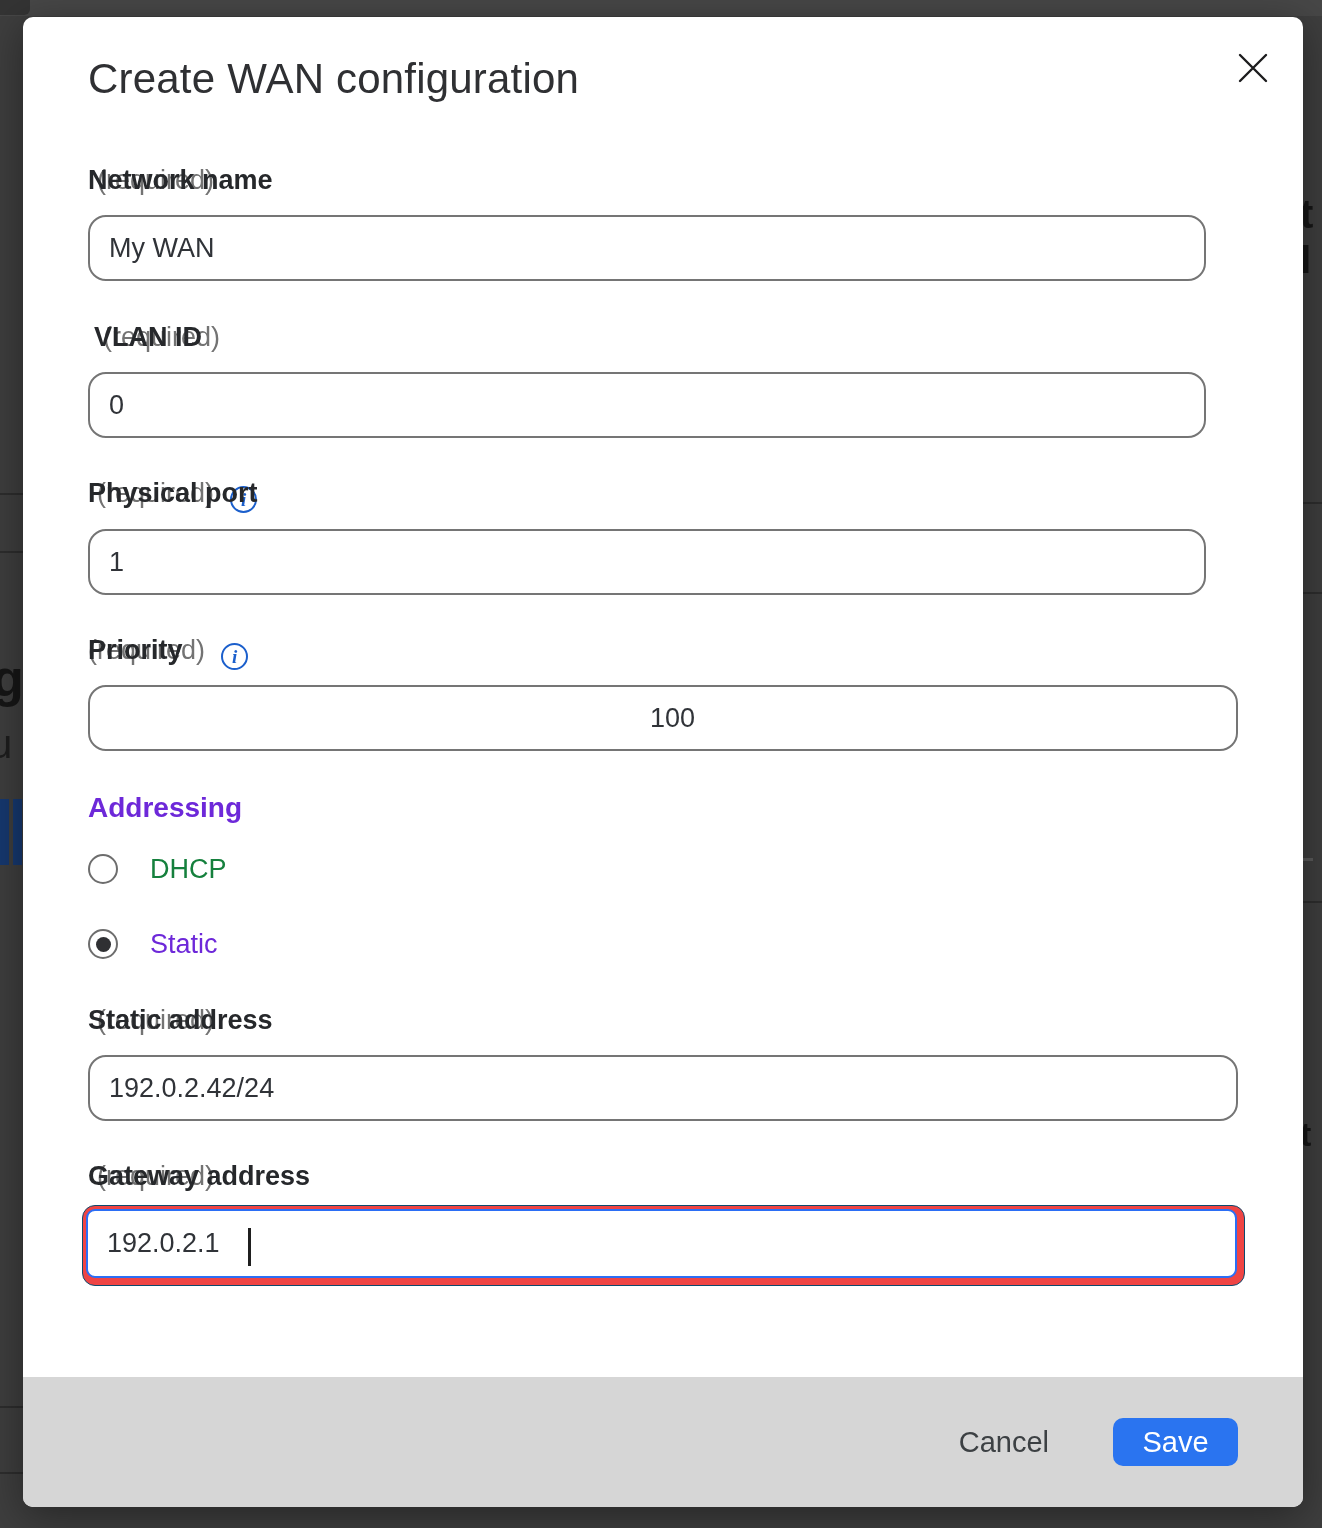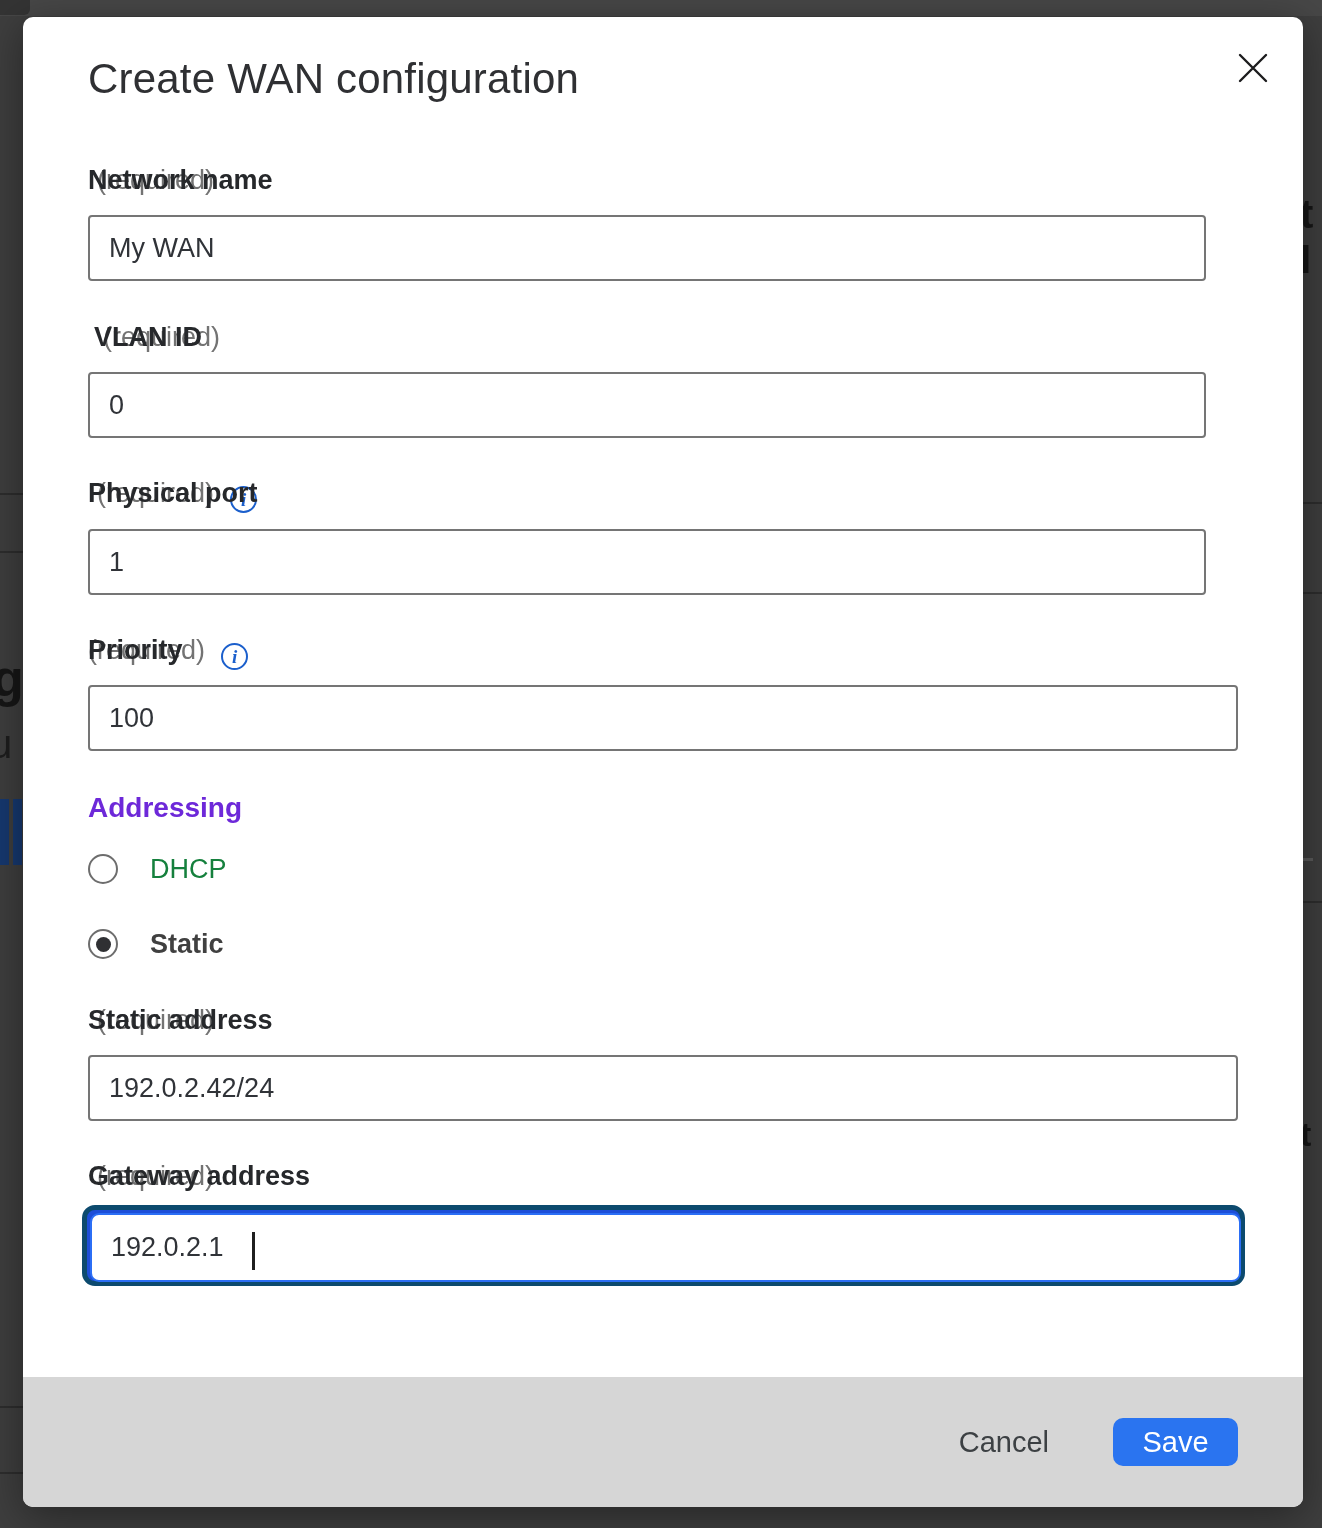--- a/index.html
+++ b/index.html
@@ -28,44 +28,44 @@
   .field-label { font-size:27px; font-weight:700; color:#26282b; white-space:nowrap; }
   .field-label .req { position:static; font-weight:400; color:#737373; margin-left:9px; }
   .field-label .req.tight { margin-left:0; }
   .info-icon {
     position:static; display:inline-block; width:27px; height:27px; margin-left:16px;
     border:2px solid #1b5fcc; border-radius:50%; color:#1b5fcc;
     font-size:19px; font-style:italic; font-family:"Liberation Serif","DejaVu Serif",serif;
     text-align:center; line-height:23px; vertical-align:-4px; font-weight:700;
   }
   .tin {
-    height:66px; border:2px solid #757575; border-radius:4px; background:#fff;
+    height:66px; border:2px solid #757575; border-radius:18px; background:#fff;
     font-family:inherit; font-size:27px; color:#303338; padding:0 0 0 19px; outline:none;
   }
   .w-narrow { width:1118px; }
   .w-wide { width:1150px; }
   .lbl-1 { left:65px; top:148px;text-align:center; }  .in-1 { left:65px; top:198px; }
   .lbl-2 { left:71px; top:305px; }  .in-2 { left:65px; top:355px; }
   .lbl-3 { left:65px; top:461px; }  .in-3 { left:65px; top:512px; }
-  .lbl-4 { left:65px; top:618px; }  .in-4 { left:65px; top:668px; }
+  .lbl-4 { left:65px; top:618px; }  .in-4 { left:65px; top:668px;text-align:center; }
   .addr-head { left:65px; top:775px; font-size:28px; font-weight:700; color:#6d28d9; }
   .radio-row { left:65px; height:34px; display:flex; align-items:center; cursor:pointer; }
   .radio-row.r1 { top:835px; } .radio-row.r2 { top:910px; }
   .radio-circle {
     position:static; width:30px; height:30px; border:2px solid #6d6d6d; border-radius:50%;
     display:inline-flex; align-items:center; justify-content:center; background:#fff; flex:0 0 auto;
   }
   .radio-circle.selected::after { content:""; width:15px; height:15px; border-radius:50%; background:#2f3033; }
   .radio-label { position:static; margin-left:32px; font-size:27px; color:#15803d; }
-  .radio-label.bold { font-weight:700; color:#404040; }
+  .radio-label.bold { font-weight:400; color:#6d28d9; }
   .lbl-5 { left:65px; top:988px; }  .in-5 { left:65px; top:1038px; }
   .lbl-6 { left:65px; top:1144px; }
   .focus-wrap {
     left:59px; top:1188px; width:1163px; height:81px;
-    border:5px solid #0c4a6e; border-radius:13px; background:#1d4ed8;
+    border:1px solid #0c4a6e; border-radius:13px; background:#ef4444;
   }
   .focus-wrap .tin {
     position:absolute; left:3px; top:3px; width:1151px; height:69px;
     border:2px solid #2b6ef5; border-radius:9px;
   }
   .caret { left:165px; top:22px; width:3px; height:38px; background:#1f1f1f; }
   
   .footer {
     left:0; top:1360px; width:1280px; height:130px; background:#d6d6d6;
     display:flex; align-items:center; justify-content:flex-end; gap:50px; padding-right:65px;

